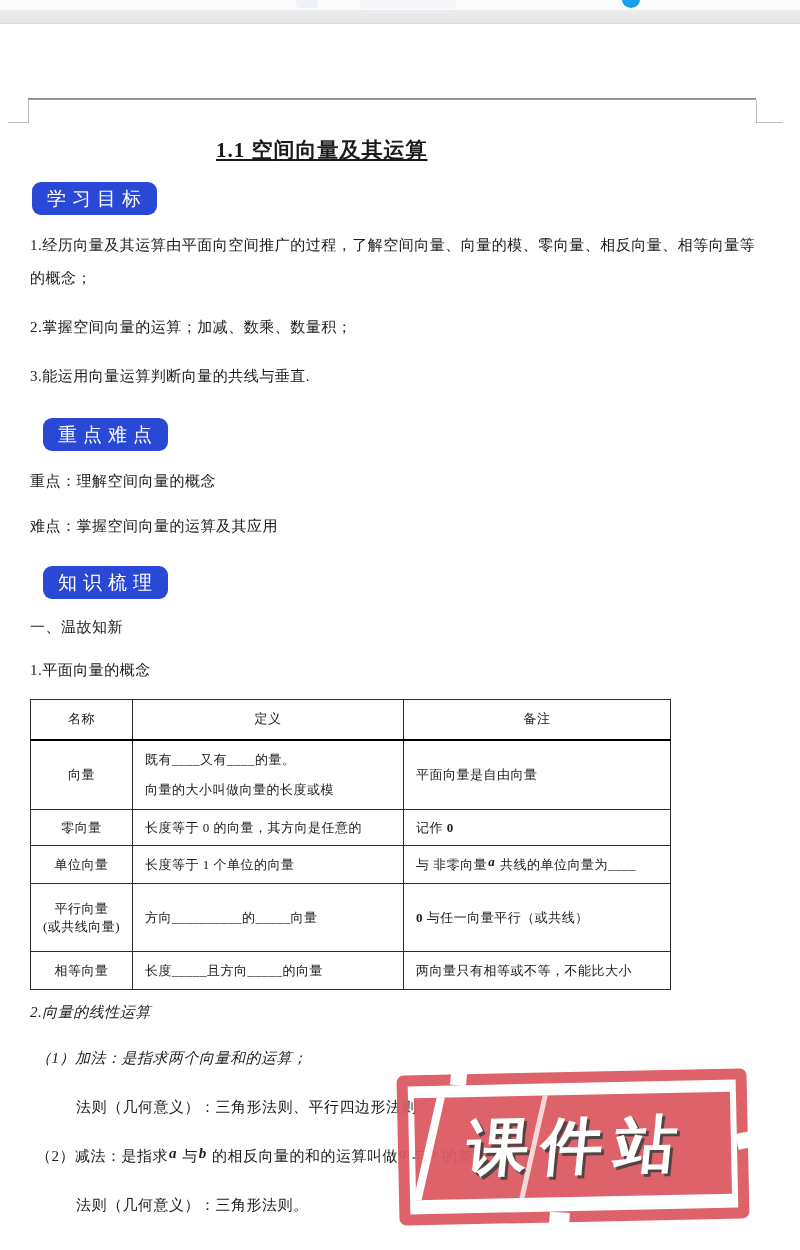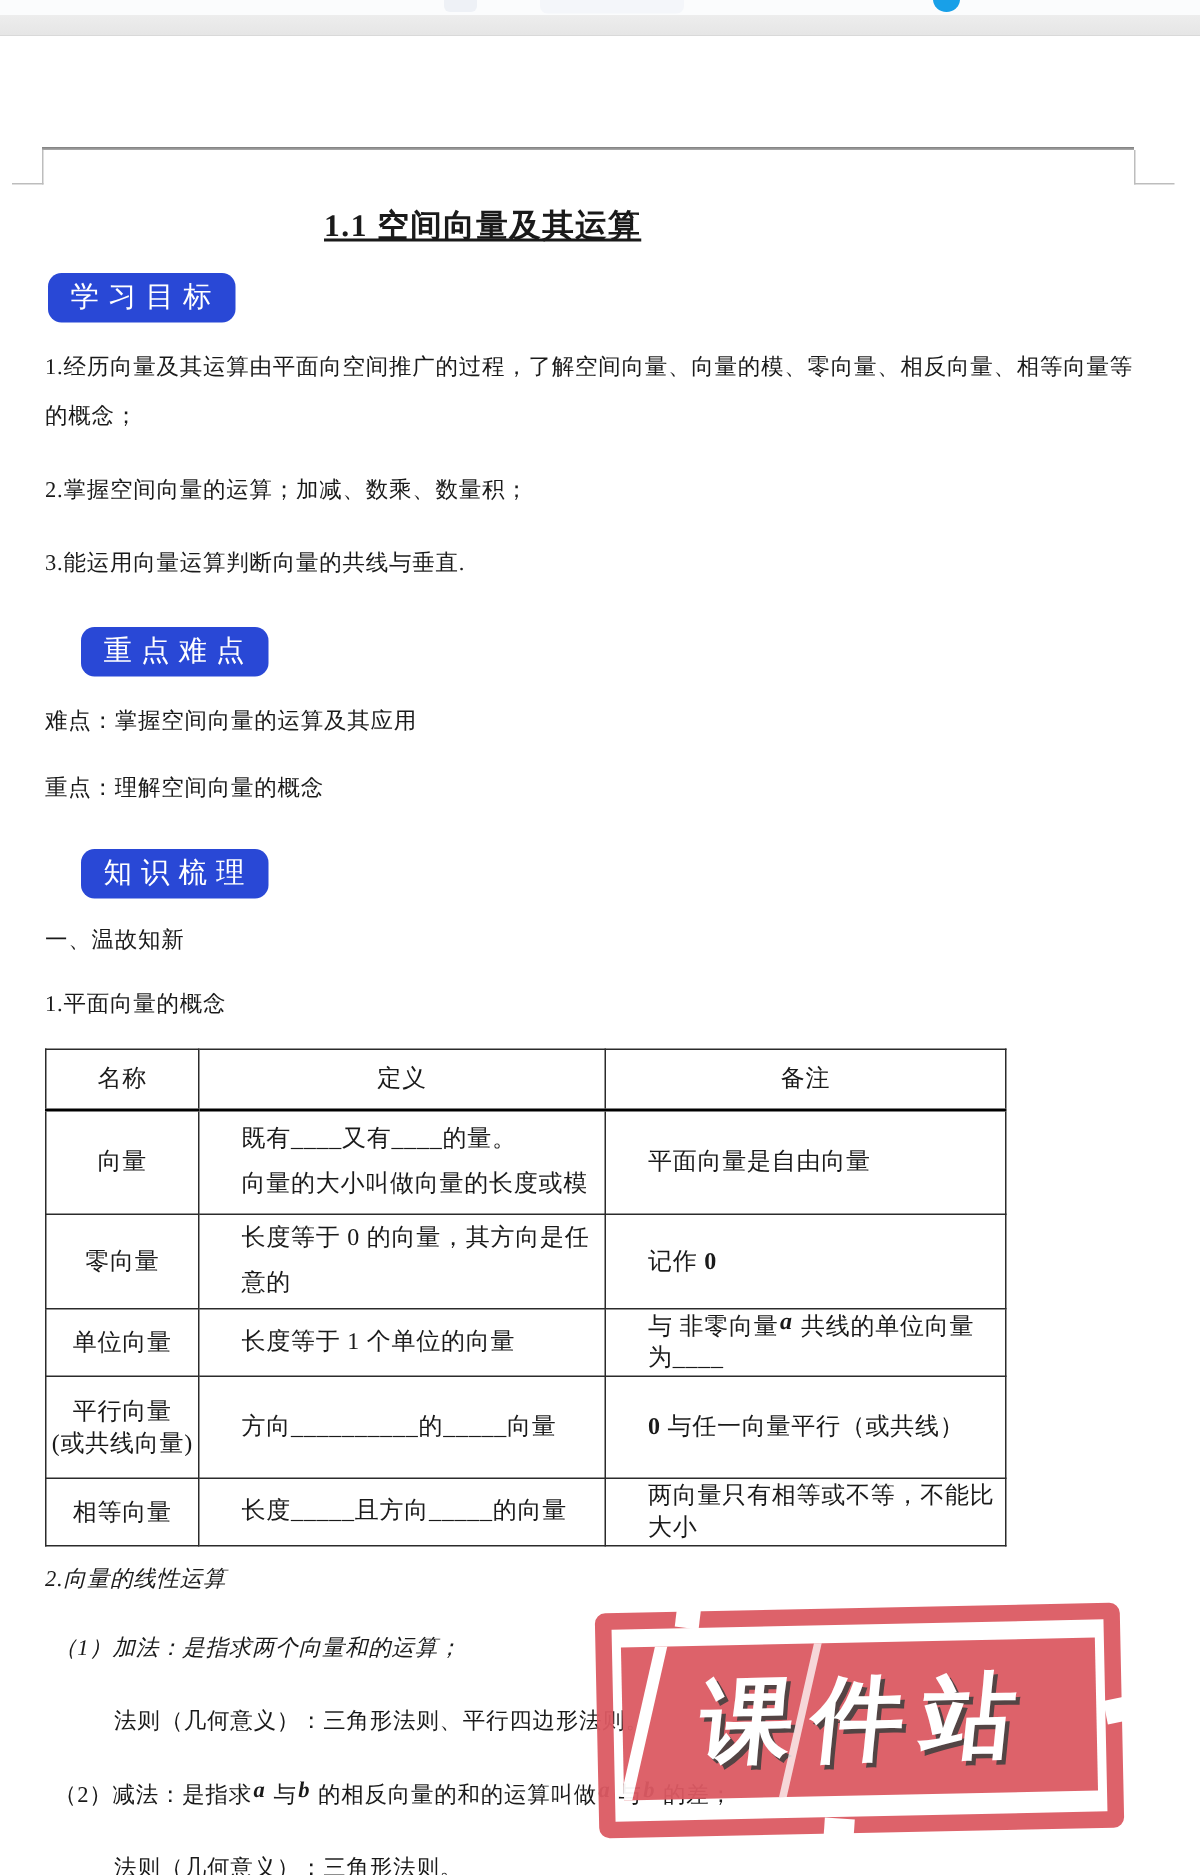--- a/index.html
+++ b/index.html
@@ -25,37 +25,37 @@
 
   
   .doc { position:absolute; left:30px; top:136px; width:740px; font-size:15px; letter-spacing:.5px; }
   .doc-title { font-size:21px; font-weight:bold; padding-left:186px; letter-spacing:1px;text-decoration:underline; }
   .badge {
     display:inline-block; background:#2948d6; color:#fff; border-radius:9px;
     font-family:"Liberation Sans", sans-serif; font-weight:normal; font-size:19px;
     letter-spacing:6px; padding:4px 10px 4px 15px; line-height:25px;
   }
   .badge-goal { margin-top:18px; margin-left:2px; }
-  .badge-mid  { margin-top:10px; margin-left:24px; }
+  .badge-mid  { margin-top:10px; margin-left:13px; }
   .p-goal { line-height:33px; margin-top:14px; }
   .p-goal2 { line-height:33px; margin-top:16px; }
   .p-kp { line-height:30px; }
   .p-kp:first-of-type { margin-top:8px; }
   .p-know { line-height:28px; }
   .mt8 { margin-top:8px;font-style:italic; } .mt14 { margin-top:14px; }
 
   
   table.vtable { border-collapse:collapse; table-layout:fixed; width:640px; margin-top:6px;
     border:1.5px solid #2b2b2b; }
-  .vtable th, .vtable td { border:1px solid #2b2b2b; font-weight:normal; font-size:16px;
+  .vtable th, .vtable td { border:1px solid #2b2b2b; font-weight:normal; font-size:13px;
     vertical-align:middle; }
   .vtable thead tr { height:40px; }
   .vtable thead th { border-bottom:2.5px solid #000; text-align:center; }
   .vtable td.cname { text-align:center; }
-  .vtable td.cdef, .vtable td.cnote { padding-left:28px; padding-right:6px; }
+  .vtable td.cdef, .vtable td.cnote { padding-left:12px; padding-right:6px; }
   .vtable .rr0 { height:70px; } .vtable .rr1 { height:36px; } .vtable .rr2 { height:38px; }
   .vtable .rr3 { height:68px; } .vtable .rr4 { height:38px; } .vtable .rr5 { height:38px; }
   .defline { line-height:30px; }
   .math { font-weight:bold; font-style:italic; position:relative; top:-3px; margin:0 1px;
     font-family:"Liberation Serif", serif; }
   .formula { font-weight:bold; font-family:"Liberation Serif", serif; }
 
   
   .p-lin { line-height:34px; }
   .ind1 { padding-left:6px; } .ind2 { padding-left:46px; }
@@ -92,22 +92,22 @@
 
 <div class="doc">
   <div class="doc-title">1.1 空间向量及其运算</div>
 
   <div><span class="badge badge-goal">学习目标</span></div>
   <p class="p-goal">1.经历向量及其运算由平面向空间推广的过程，了解空间向量、向量的模、零向量、相反向量、相等向量等的概念；</p>
   <p class="p-goal2">2.掌握空间向量的运算；加减、数乘、数量积；</p>
   <p class="p-goal2">3.能运用向量运算判断向量的共线与垂直.</p>
 
   <div><span class="badge badge-mid">重点难点</span></div>
+  <p class="p-kp">重点：理解空间向量的概念</p>
   <p class="p-kp">难点：掌握空间向量的运算及其应用</p>
-  <p class="p-kp">重点：理解空间向量的概念</p>
 
   <div><span class="badge badge-mid">知识梳理</span></div>
   <p class="p-know mt14">一、温故知新</p>
   <p class="p-know">1.平面向量的概念</p>
 
   <table class="vtable">
     <colgroup>
         <col style="width:102px">
         <col style="width:271px">
         <col style="width:267px">

